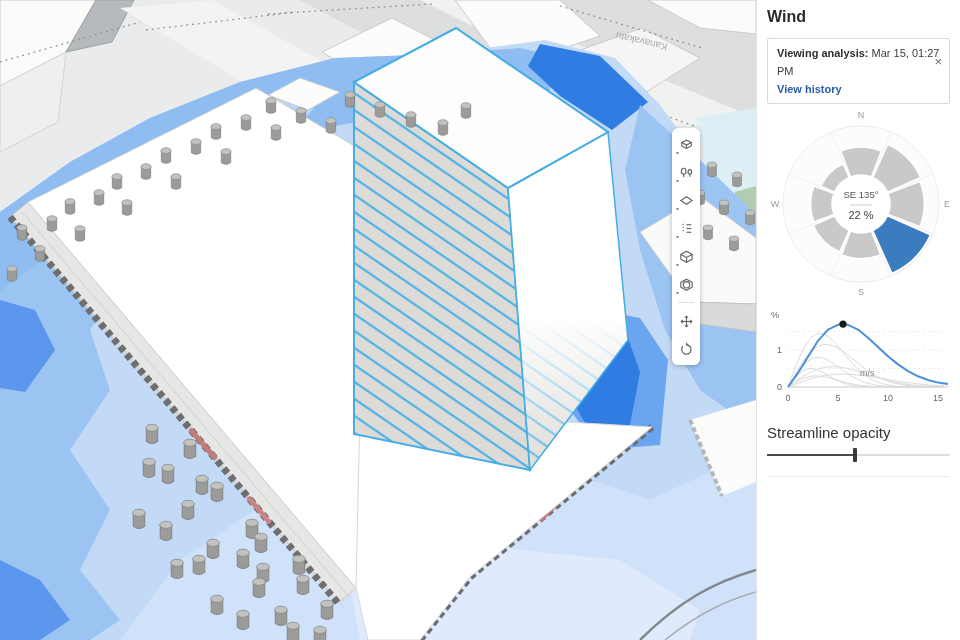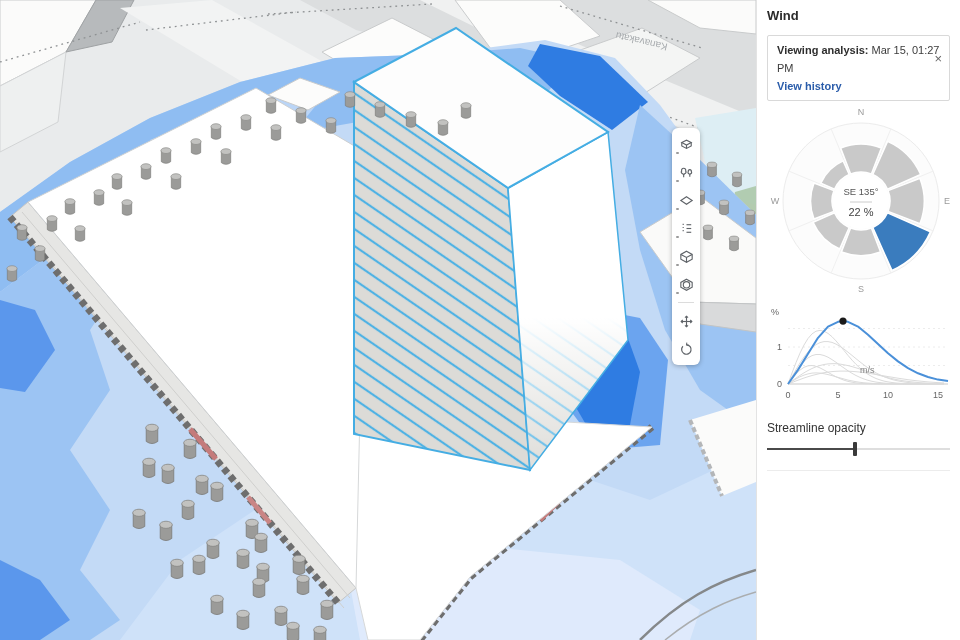--- a/index.html
+++ b/index.html
@@ -9,29 +9,29 @@
   
   .toolbar{position:absolute;left:672px;top:128px;width:28px;background:#fff;border-radius:6px;
            box-shadow:0 1px 5px rgba(0,0,0,.28);padding:2px 0;display:flex;flex-direction:column;align-items:center;}
   .tbtn{width:28px;height:28px;display:flex;align-items:center;justify-content:center;cursor:pointer;position:relative;}
   .tbtn svg{display:block;}
   .tbtn .dd{position:absolute;left:4px;bottom:4px;width:2.5px;height:2.5px;border-radius:50%;background:#9a9a9a;}
   .tdiv{width:16px;height:1px;background:#dcdcdc;margin:4px 0;}
   
   .panel{width:204px;height:640px;box-sizing:border-box;background:#fff;border-left:1px solid #e3e3e3;
          padding:8px 10px 0 10px;color:#3c3c3c;}
-  .panel-title{font-size:13px;font-weight:bold;color:#2b2b2b;}
+  .panel-title{font-size:16px;font-weight:bold;color:#2b2b2b;}
   .card{margin-top:12px;border:1px solid #d9d9d9;border-radius:2px;padding:5px 9px;position:relative;font-size:11px;line-height:1.65;}
   .card .lbl{font-weight:bold;color:#2e2e2e;}
   .card .ts{color:#3c3c3c;}
   .card a{color:#2a5caa;font-weight:bold;text-decoration:none;display:inline-block;}
   .card .close{position:absolute;right:7px;top:16px;font-size:13px;color:#666;cursor:pointer;line-height:1;}
   .sliders{margin-top:12px;}
   .slider-block{margin-bottom:10px;}
-  .slider-label{font-size:12px;color:#333;margin-bottom:7px;}
+  .slider-label{font-size:15px;color:#333;margin-bottom:7px;}
   .slider{position:relative;height:14px;cursor:pointer;}
   .slider .track{position:absolute;left:0;right:0;top:6px;height:1.5px;background:#dedede;}
   .slider .fill{position:absolute;left:0;top:5.5px;height:2.5px;background:#4a4a4a;}
   .slider .handle{position:absolute;top:0;width:4px;height:14px;background:#3a3a3a;border-radius:1px;margin-left:-2px;}
   .sep{height:1px;background:#ececec;margin-top:14px;}
   text{font-family:"Liberation Sans",sans-serif;}
 </style>
 </head>
 <body>
 

